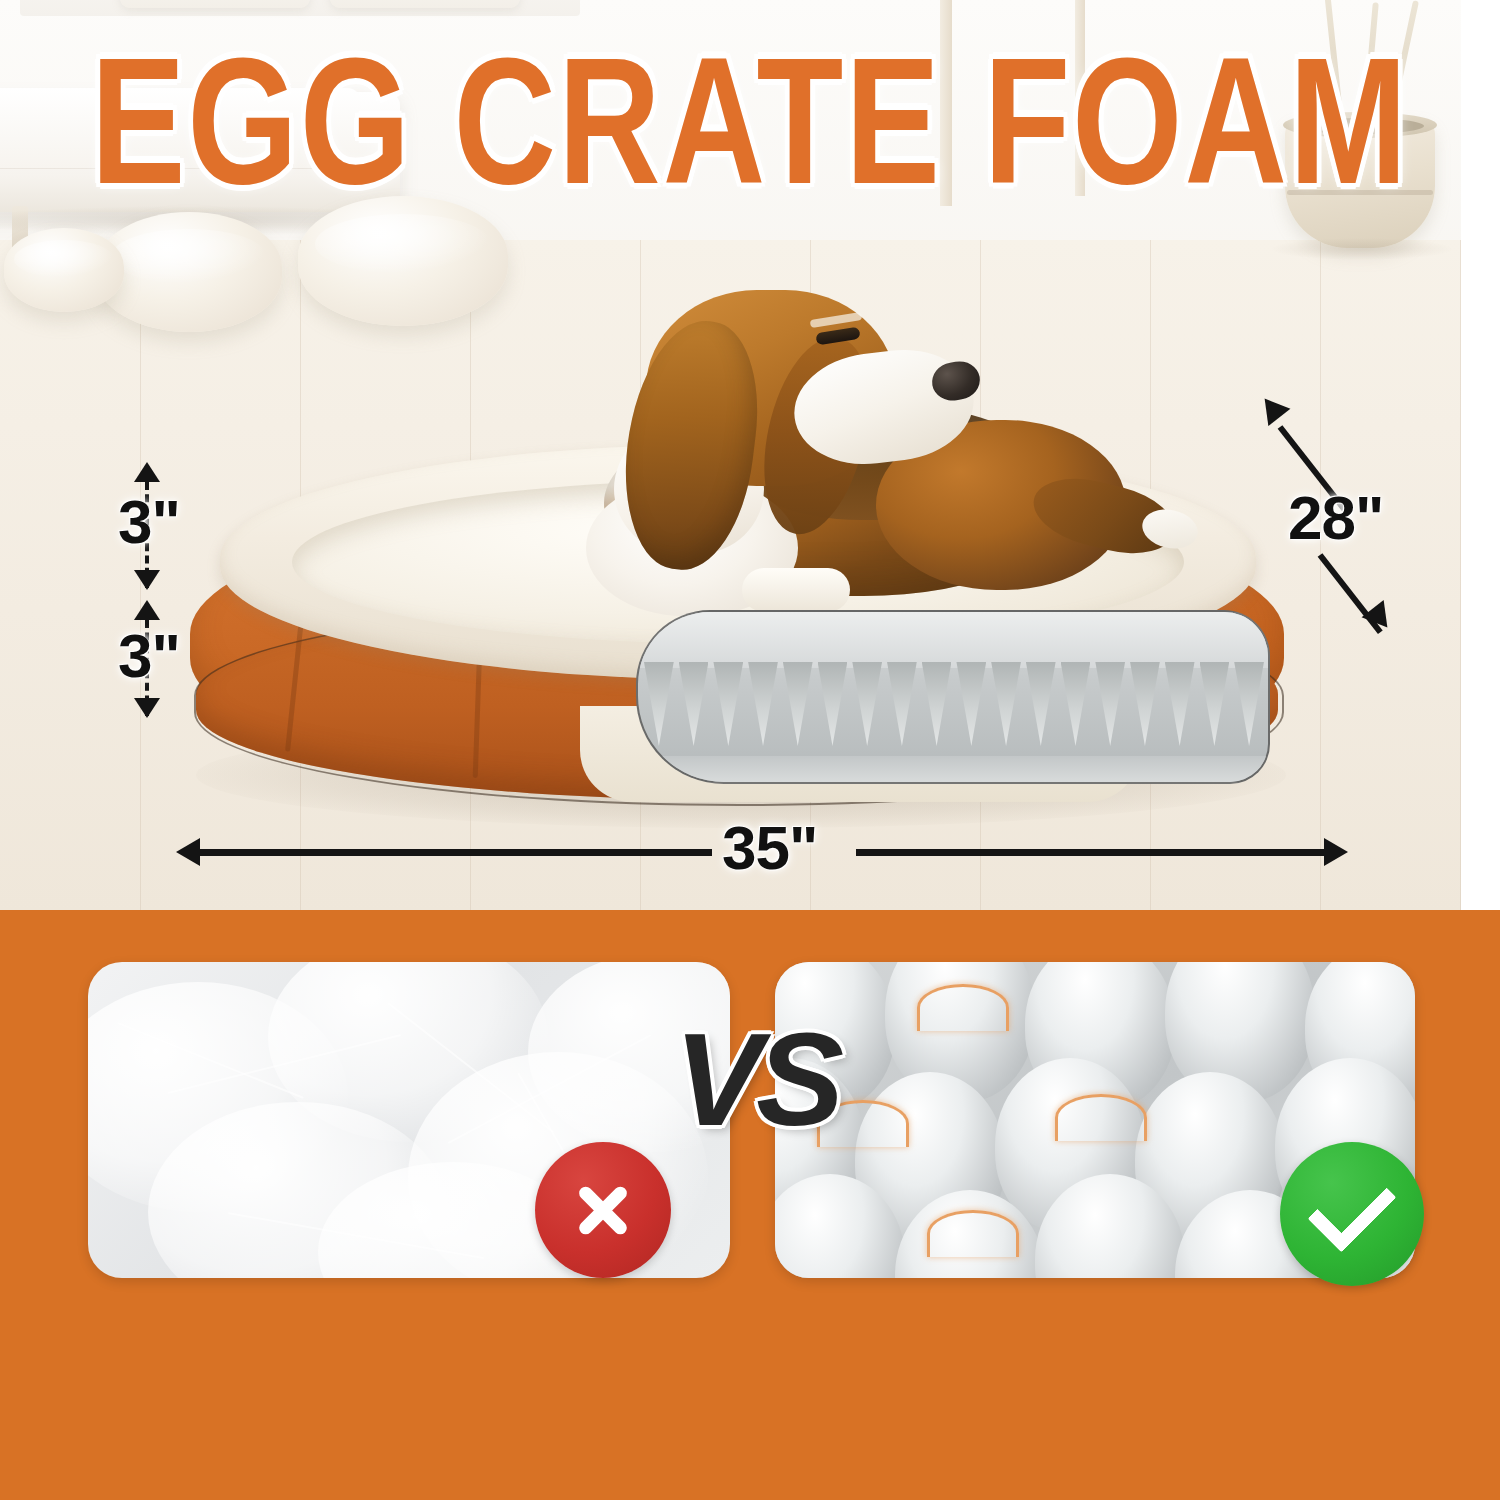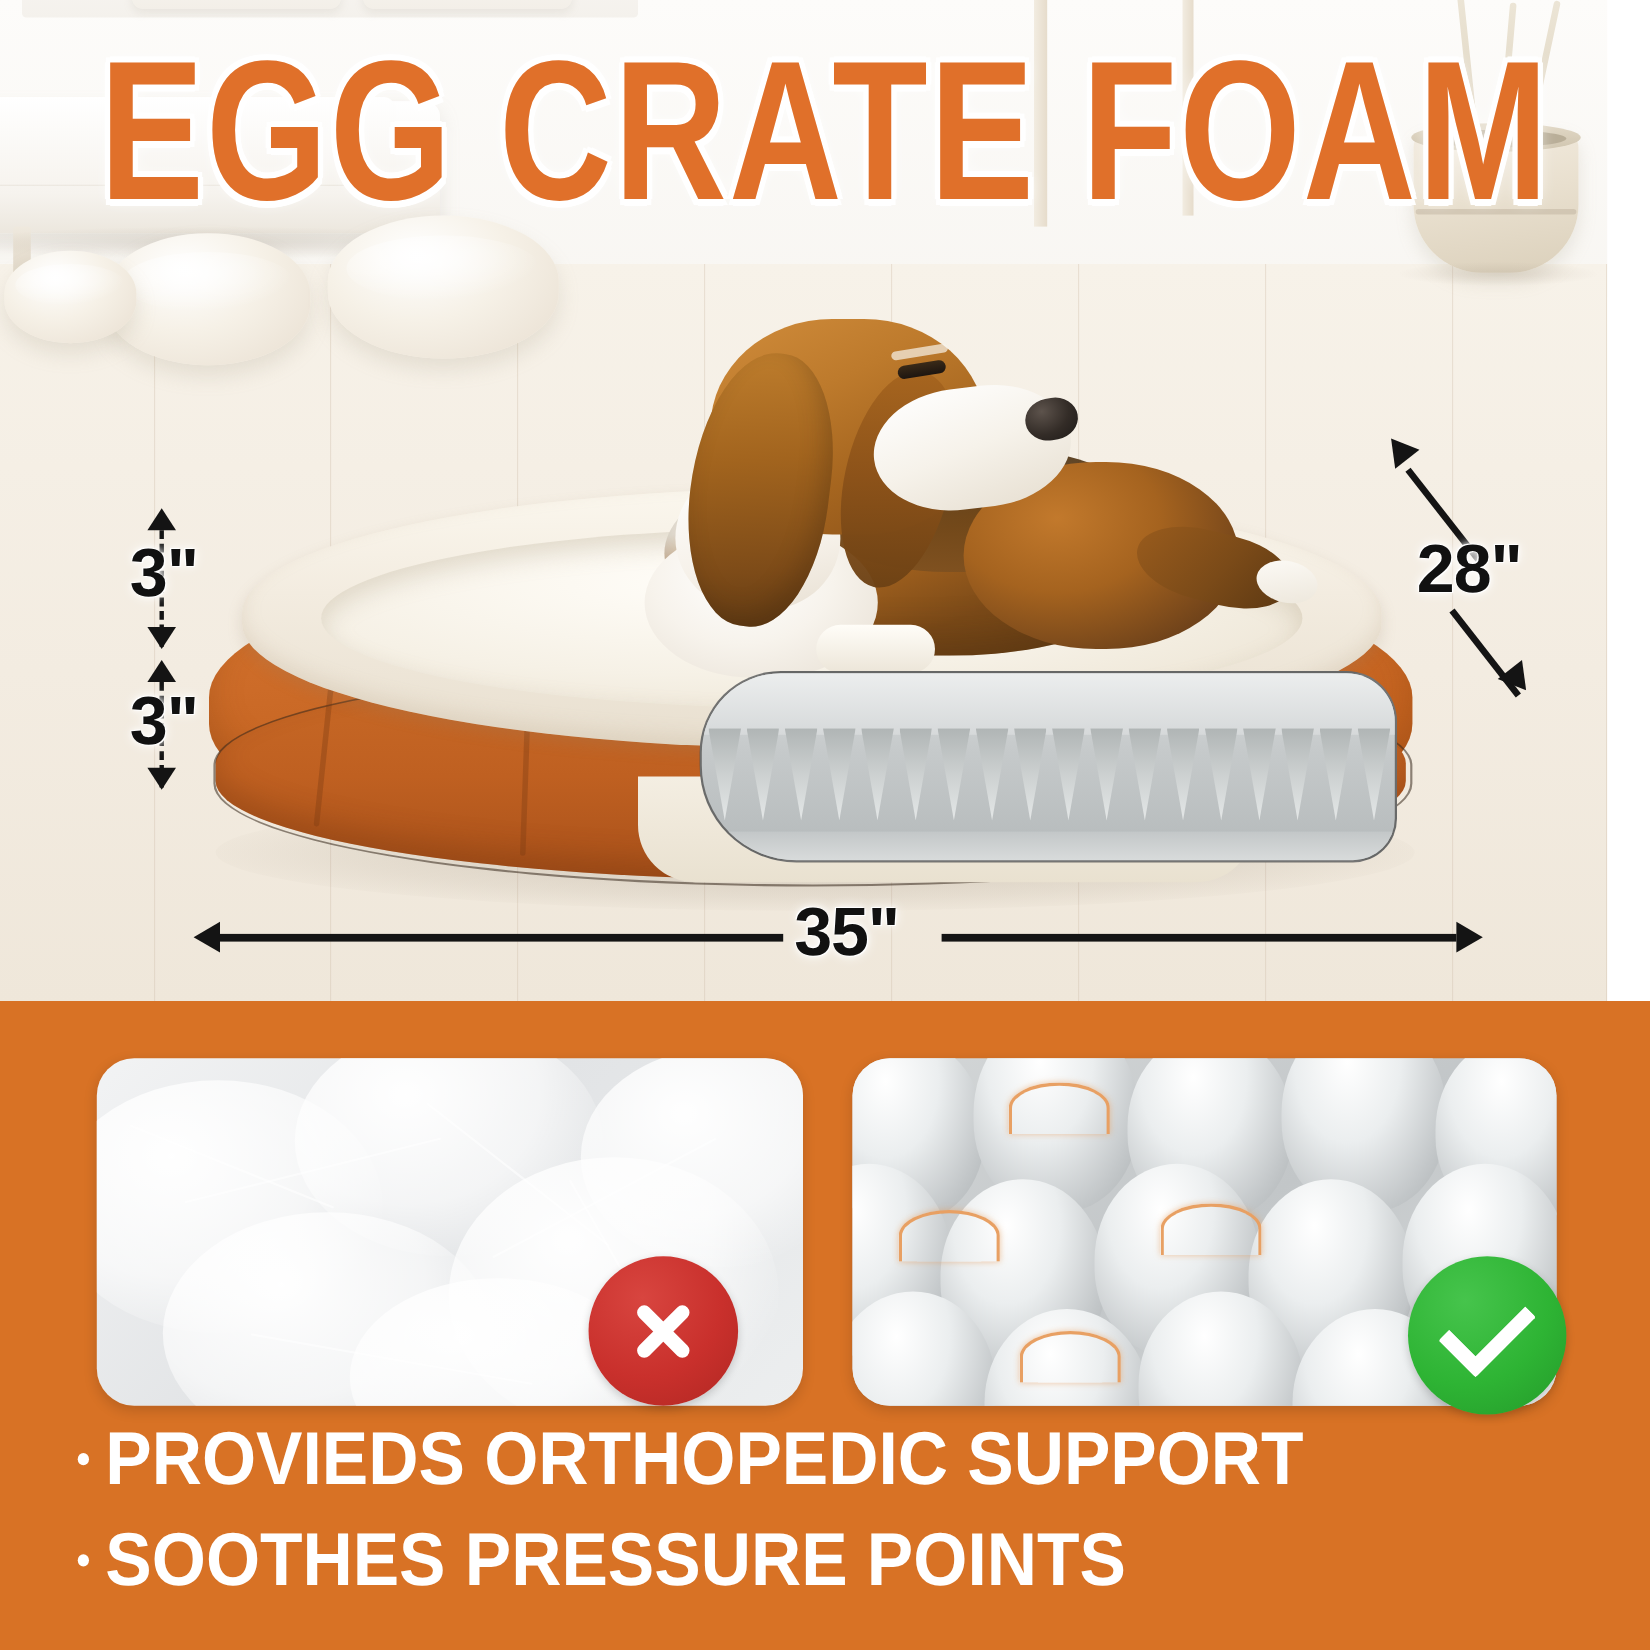--- a/index.html
+++ b/index.html
@@ -393,25 +393,16 @@
 
     <div class="badge badge-x" style="left:535px;top:232px;width:136px;height:136px;">
       <span class="x-bar" style="transform:rotate(45deg);"></span>
       <span class="x-bar" style="transform:rotate(-45deg);"></span>
     </div>
     <div class="badge badge-check" style="left:1280px;top:232px;width:144px;height:144px;">
       <span class="ck" style="margin-top:-12px;"></span>
     </div>
   </div>
 
-
-  <div class="bullets">
-    <div class="bullet">
-      <span class="dot"></span>
-      <span>PROVIEDS ORTHOPEDIC SUPPORT</span>
-    </div>
-    <div class="bullet" style="margin-top:14px;">
-      <span class="dot"></span>
-      <span>SOOTHES PRESSURE POINTS</span>
-    </div>
-  </div>
+  <div class="vs">VS</div>
+
 
 </div>
 
 </body></html>

